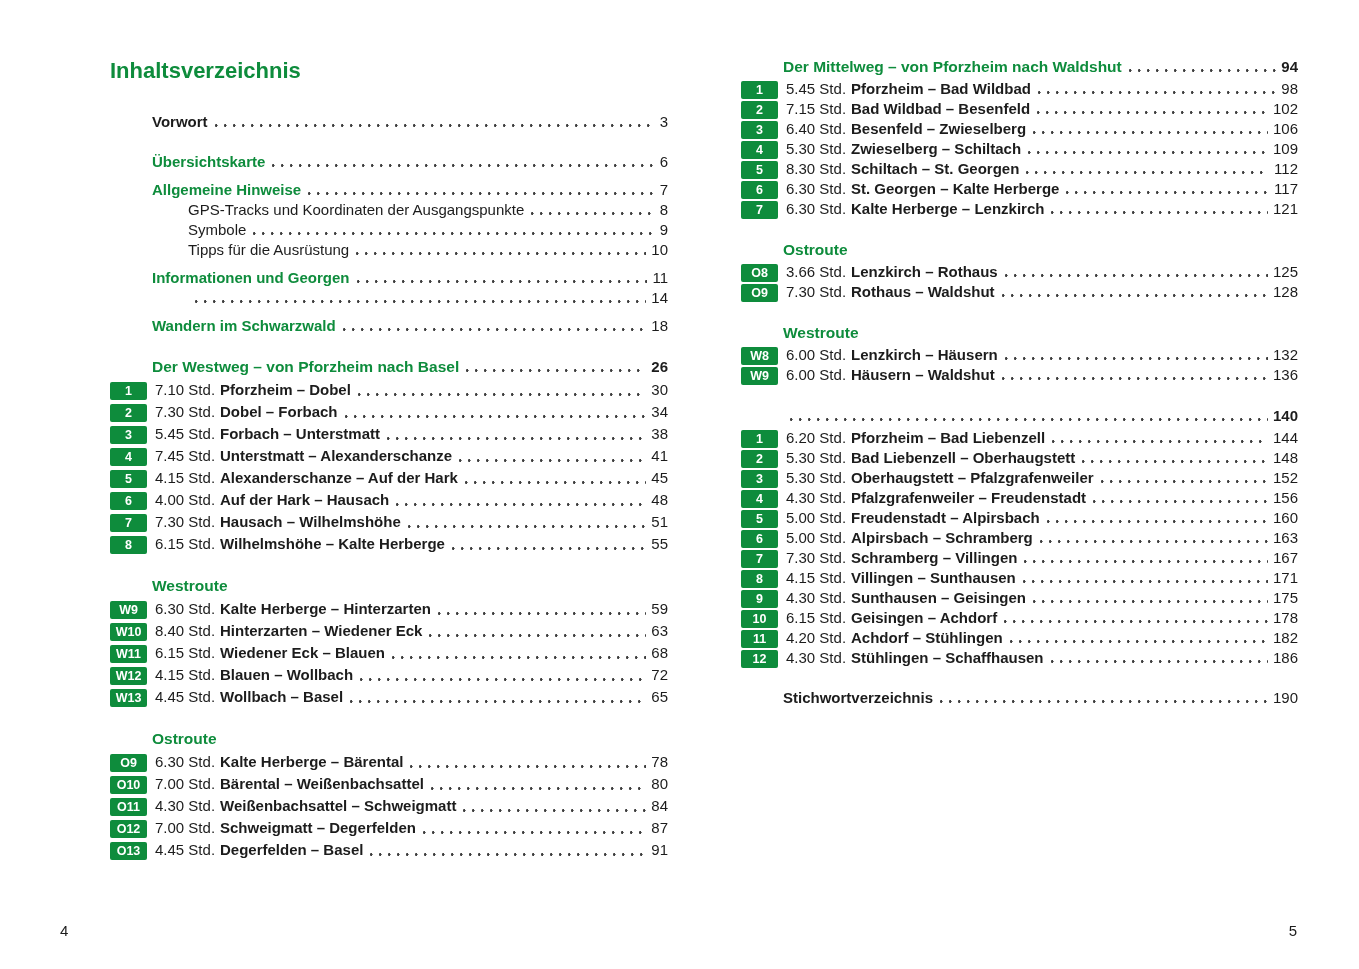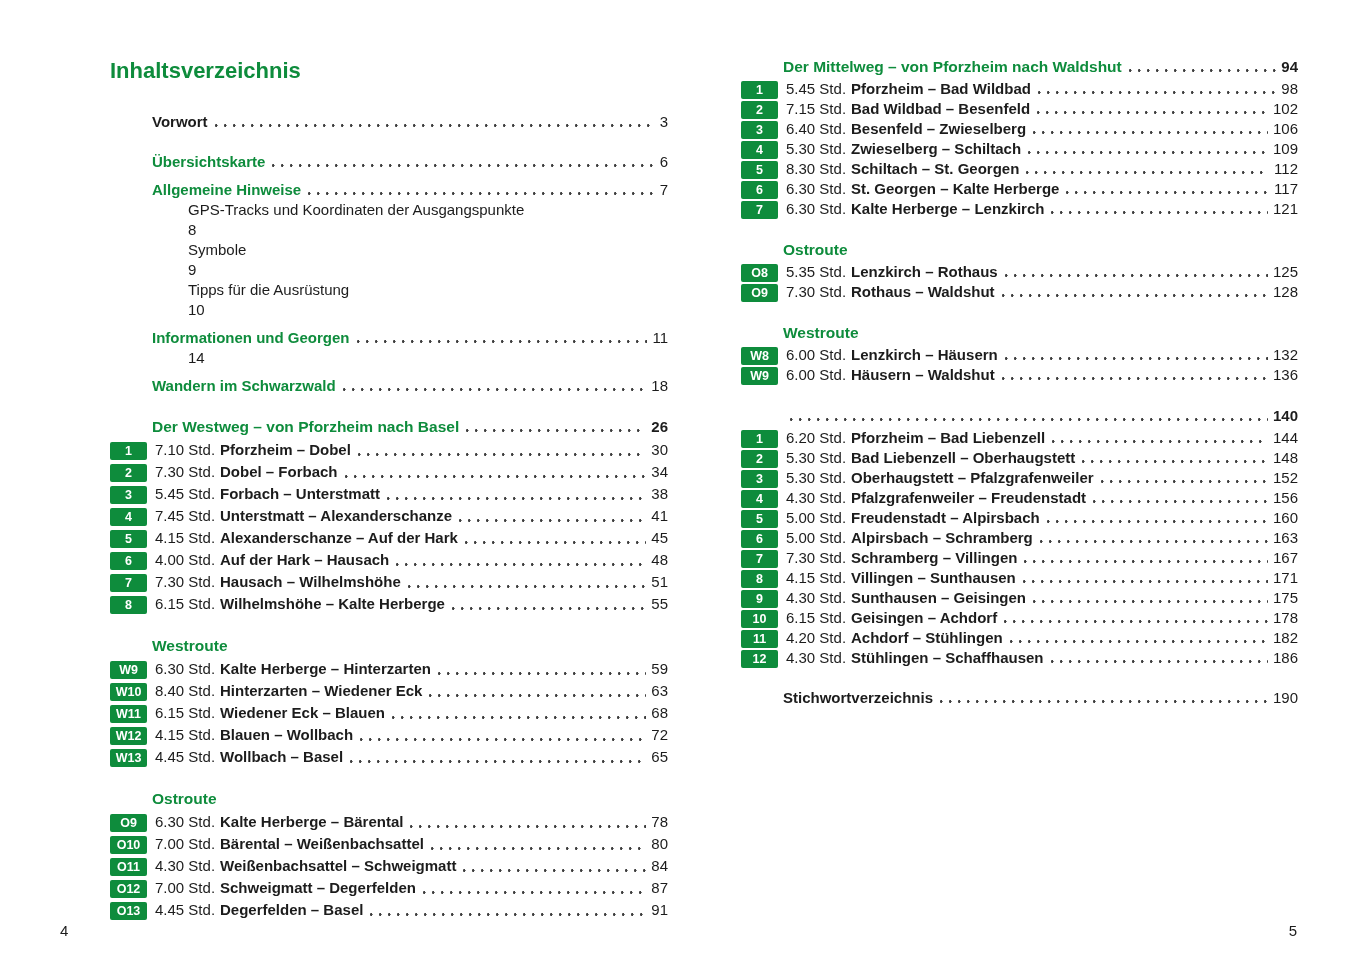--- a/index.html
+++ b/index.html
@@ -28,21 +28,21 @@
     background-image: radial-gradient(circle at 1.3px 1.3px, #3f3f3f 1.1px, transparent 1.4px);
     background-size: 9px 2.6px;
     background-repeat: repeat-x;
     background-position: left 0px bottom 5px;
   }
 
   .fmrow { display: flex; align-items: baseline; line-height: 20px; padding-left: 42px; }
   .fmrow .lbl { white-space: nowrap; }
   .fmrow.main .lbl { font-weight: bold; }
   .fmrow.green .lbl { color: var(--accent-green, #0e8c3c); }
-  .fmrow.sub { padding-left: 78px; flex-direction: column; }
+  .fmrow.sub { padding-left: 78px; }
   .gap20 { margin-top: 20px; }
   .gap8  { margin-top: 8px; }
 
   .hrow { display: flex; align-items: baseline; line-height: 21px; padding-left: 42px; margin-top: 20px; margin-bottom: 2px; }
   .hrow.first { margin-top: 0; }
   .htext { font-weight: bold; font-size: 15.5px; color: var(--accent-green, #0e8c3c); white-space: nowrap; }
   .hpage { font-weight: bold; white-space: nowrap; }
 
   .trow { display: flex; align-items: baseline; line-height: 22px; }
   .col-right .trow { line-height: 19.8px; }
@@ -337,21 +337,21 @@
   </section>
 
   <section>
     <div class="hrow">
       <span class="htext">Ostroute</span>
     </div>
     <div>
 
     <div class="trow">
           <span class="badge">O8</span>
-          <span class="time">5.35 Std.</span>
+          <span class="time">3.66 Std.</span>
           <span class="ttl">Lenzkirch – Rothaus</span>
           <span class="leader"></span>
           <span class="pg">125</span>
         </div>
         <div class="trow">
           <span class="badge">O9</span>
           <span class="time">7.30 Std.</span>
           <span class="ttl">Rothaus – Waldshut</span>
           <span class="leader"></span>
           <span class="pg">128</span>

